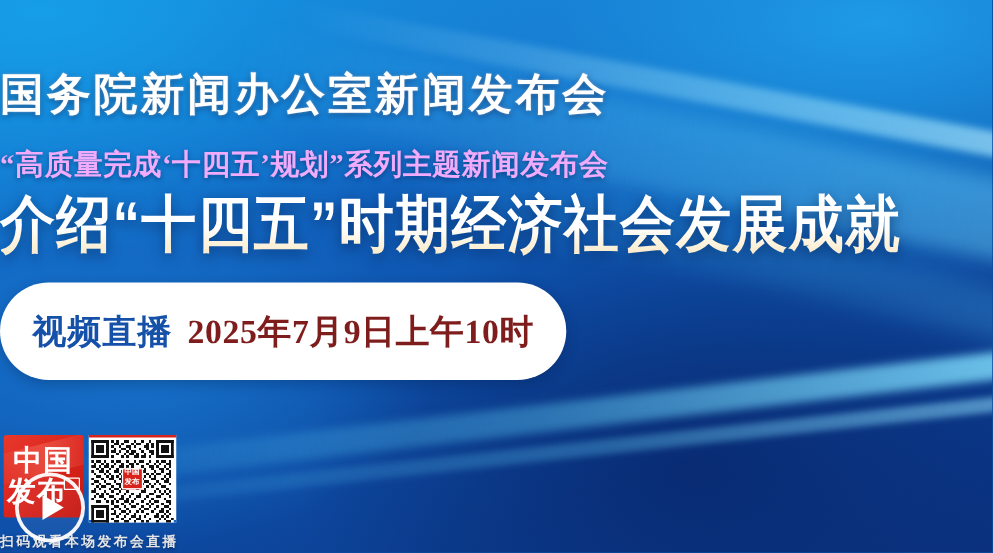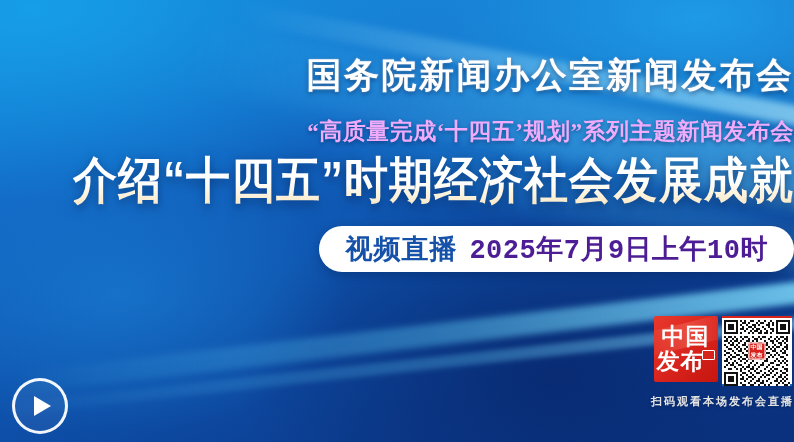--- a/index.html
+++ b/index.html
@@ -95,21 +95,21 @@
     background: linear-gradient(90deg, rgba(70,180,235,0) 0%, rgba(70,185,240,0.18) 60%, rgba(90,200,245,0.30) 100%);
     filter: blur(9px);
   }
 
   
   .content {
     position: absolute;
     inset: 0;
     display: flex;
     flex-direction: column;
-    align-items: flex-end;
+    align-items: flex-start;
   }
 
   .main-title {
     margin-top: 58px;
     font-size: 35px;
     line-height: 1.05;
     font-weight: 700;
     color: #ffffff;
     letter-spacing: 2.5px;
     font-family: "Liberation Serif", "DejaVu Serif", serif;
@@ -144,42 +144,42 @@
     background-clip: text;
     color: transparent;
     -webkit-text-fill-color: transparent;
     filter: drop-shadow(0 3px 5px rgba(4,28,74,0.55));
     transform: scaleY(1.12);
   }
 
   .live-pill {
     margin-top: 22px;
     height: 46px;
-    padding: 0 26px;
+    padding: 16px 26px;
     display: flex;
     align-items: center;
     gap: 12px;
     background: #ffffff;
     border-radius: 999px;
     box-shadow: 0 3px 10px rgba(3,26,72,0.30);
   }
   .live-pill .live-label {
     font-size: 27px;
     font-weight: 700;
     color: #1551a8;
     letter-spacing: 1px;
     font-family: "Liberation Serif", "DejaVu Serif", serif;
     white-space: nowrap;
   }
   .live-pill .live-time {
     font-size: 27px;
     font-weight: 700;
-    color: #4c1d95;
+    color: #7f1d1d;
     letter-spacing: 0.5px;
-    font-family: Liberation Mono, monospace;
+    font-family: Liberation Serif, serif;
     white-space: nowrap;
   }
 
   
   .qr-block {
     margin-top: 16px;
     display: flex;
     flex-direction: column;
     align-items: center;
   }

